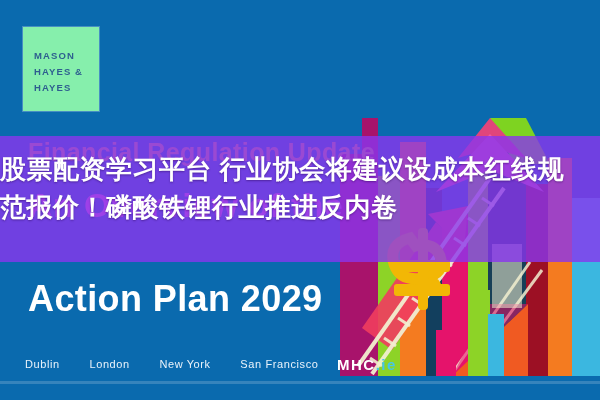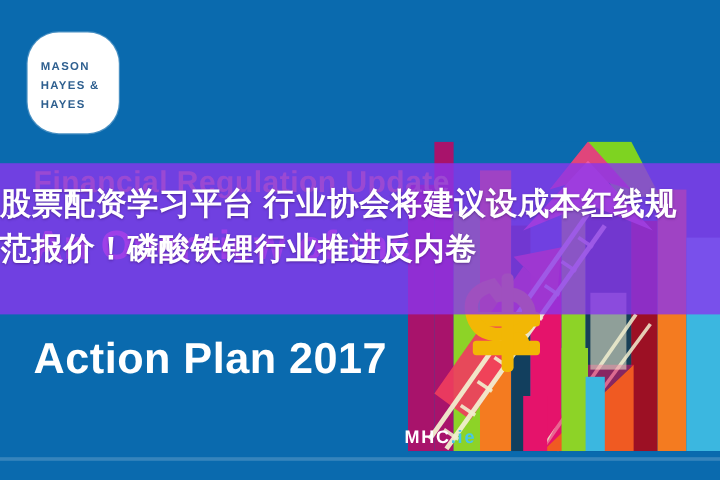--- a/index.html
+++ b/index.html
@@ -92,23 +92,22 @@
   }
   .headline div { white-space: nowrap; }
 
   
   .logo-box {
     position: absolute;
     left: 23px;
     top: 27px;
     width: 76px;
     height: 84px;
-    background: #ffffff;
+    background: #86efac;
     box-shadow: 0 0 0 1px rgba(255,255,255,0.25);
-    border-radius: 26px;
   }
   .logo-text {
     position: absolute;
     left: 11px;
     top: 21px;
     color: #2e5f8f;
     font-size: 9.5px;
     font-weight: bold;
     letter-spacing: 1.1px;
     line-height: 16px;
@@ -213,35 +212,41 @@
       <rect x="128" y="172" width="22" height="86" fill="#8dd327"></rect>
       <rect x="148" y="196" width="16" height="62" fill="#3bb7e0"></rect>
       <rect x="96" y="212" width="20" height="46" fill="#e5136b"></rect>
 
       <rect x="152" y="126" width="30" height="64" fill="#f2efcf" opacity="0.55"></rect>
     </svg>
   </div>
 
   <div class="poster-text pt-line1">Financial Regulation Update</div>
   <div class="poster-text pt-line2">An Overview of the</div>
-  <div class="poster-text pt-line4">Action Plan 2017</div>
+  <div class="poster-text pt-line4">Action Plan 2029</div>
 
   <div class="purple-band"></div>
 
   <div class="headline">
     <div>股票配资学习平台 行业协会将建议设成本红线规</div>
     <div>范报价！磷酸铁锂行业推进反内卷</div>
   </div>
 
   <div class="logo-box">
     <div class="logo-text">
       <div>MASON</div>
       <div>HAYES &amp;</div>
       <div>HAYES</div>
     </div>
   </div>
 
+  <div class="cities">
+    <span>Dublin</span>
+    <span>London</span>
+    <span>New York</span>
+    <span>San Francisco</span>
+  </div>
 
   <div class="mhc"><span>MHC</span><span class="dotie">.ie</span></div>
 
   <div class="bottom-rule"></div>
 
 </div>
 
 </body></html>

